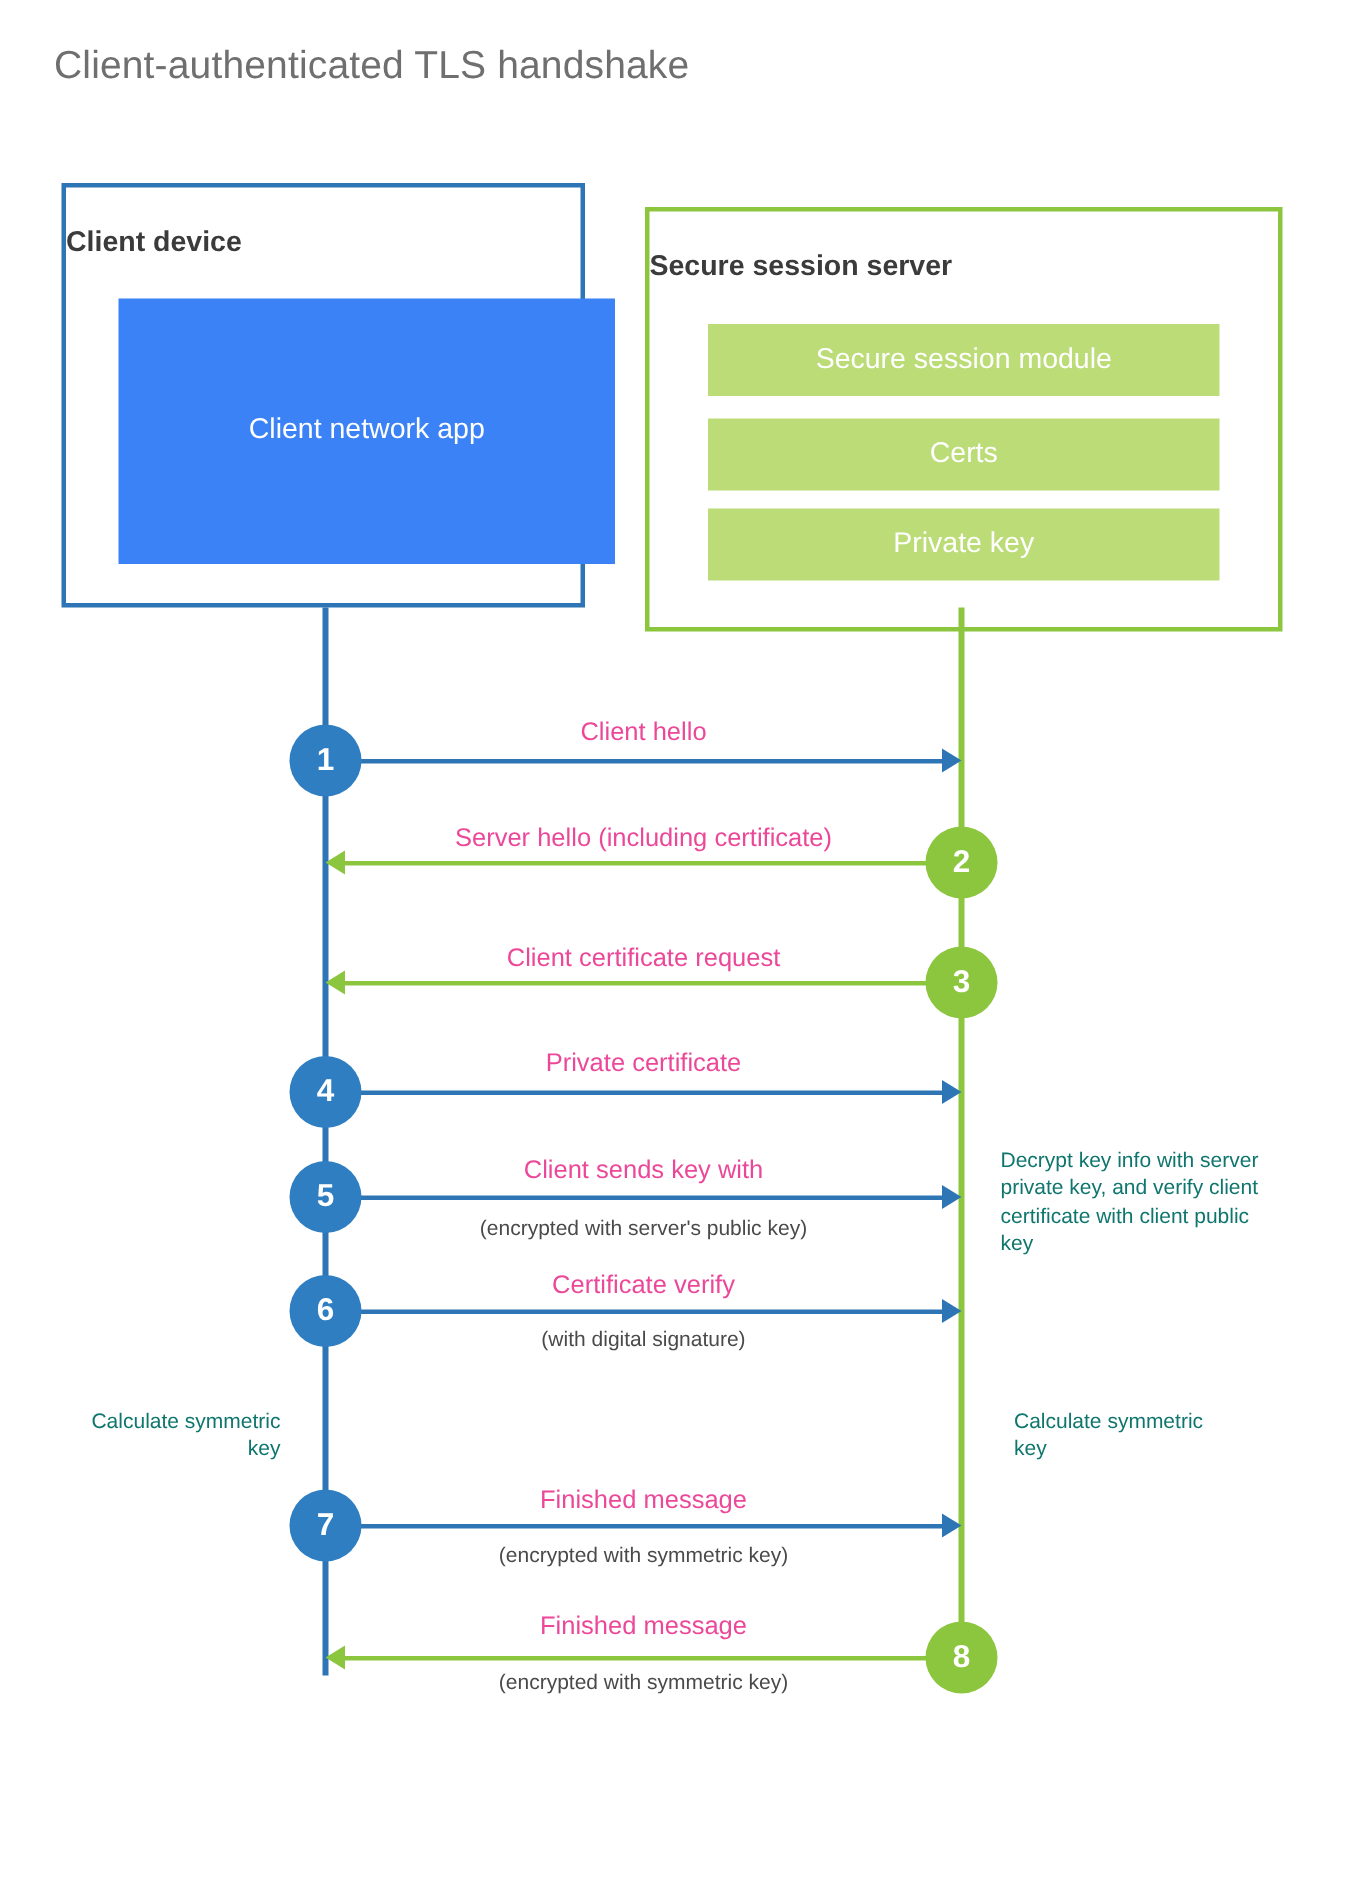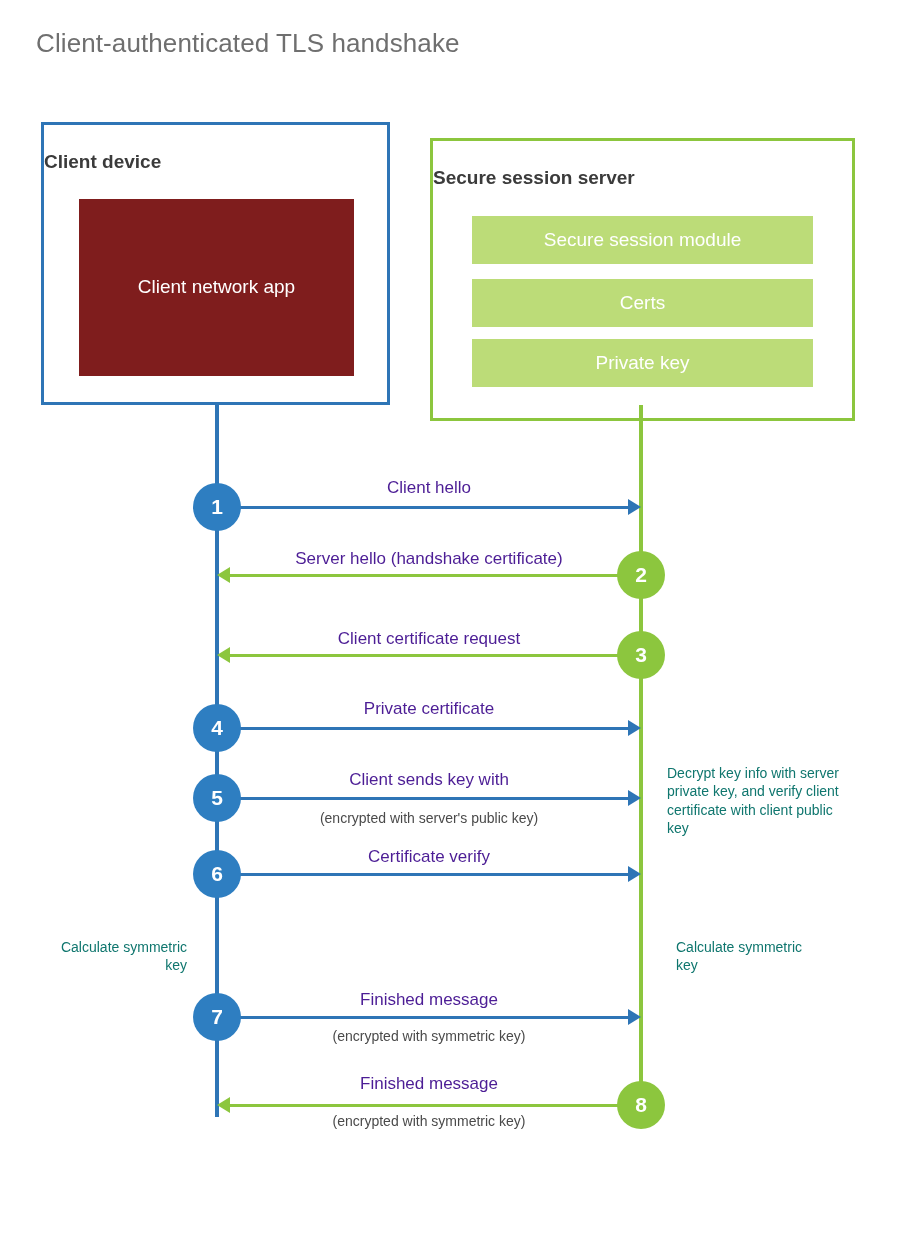--- a/index.html
+++ b/index.html
@@ -72,23 +72,23 @@
     justify-content: center;
     text-align: center;
     color: #ffffff;
     font-size: 19px;
     font-weight: 400;
     line-height: 1.28;
   }
   .inner-block.client-app {
     left: 35px;
     top: 74px;
-    width: 275px;
+    width: 331px;
     height: 177px;
-    background: #7f1d1d;
+    background: #3b82f6;
   }
   .server-block {
     left: 39px;
     width: 341px;
     height: 48px;
     background: #BCDC78;
   }
   .server-block.b1 { top: 75px; }
   .server-block.b2 { top: 138px; }
   .server-block.b3 { top: 198px; }
@@ -149,21 +149,21 @@
     font-weight: 700;
   }
   .step-circle.blue { background: #2E7EC1; }
   .step-circle.green { background: #8CC63E; }
 
   
   .msg-label {
     position: absolute;
     text-align: center;
     font-size: 17px;
-    color: #4c1d95;
+    color: #ec4899;
     white-space: nowrap;
   }
   .msg-sublabel {
     position: absolute;
     text-align: center;
     font-size: 14px;
     color: #4a4a4a;
     white-space: nowrap;
   }
 
@@ -197,21 +197,21 @@
   </div>
 
   <div class="lifeline client"></div>
   <div class="lifeline server"></div>
 
   <div class="msg-label" style="left:217px; top:478px; width:424px;">Client hello</div>
   <div class="msg-line blue" style="left:219px; top:506px; width:409px;"></div>
   <div class="arrow-head right" style="left:628px; top:499px;"></div>
   <div class="step-circle blue" style="left:193px; top:483px;">1</div>
 
-  <div class="msg-label" style="left:217px; top:549px; width:424px;">Server hello (handshake certificate)</div>
+  <div class="msg-label" style="left:217px; top:549px; width:424px;">Server hello (including certificate)</div>
   <div class="msg-line green" style="left:230px; top:574px; width:411px;"></div>
   <div class="arrow-head left" style="left:217px; top:567px;"></div>
   <div class="step-circle green" style="left:617px; top:551px;">2</div>
 
   <div class="msg-label" style="left:217px; top:629px; width:424px;">Client certificate request</div>
   <div class="msg-line green" style="left:230px; top:654px; width:411px;"></div>
   <div class="arrow-head left" style="left:217px; top:647px;"></div>
   <div class="step-circle green" style="left:617px; top:631px;">3</div>
 
   <div class="msg-label" style="left:217px; top:699px; width:424px;">Private certificate</div>
@@ -221,20 +221,21 @@
 
   <div class="msg-label" style="left:217px; top:770px; width:424px;">Client sends key with</div>
   <div class="msg-line blue" style="left:219px; top:797px; width:409px;"></div>
   <div class="arrow-head right" style="left:628px; top:790px;"></div>
   <div class="msg-sublabel" style="left:217px; top:810px; width:424px;">(encrypted with server's public key)</div>
   <div class="step-circle blue" style="left:193px; top:774px;">5</div>
 
   <div class="msg-label" style="left:217px; top:847px; width:424px;">Certificate verify</div>
   <div class="msg-line blue" style="left:219px; top:873px; width:409px;"></div>
   <div class="arrow-head right" style="left:628px; top:866px;"></div>
+  <div class="msg-sublabel" style="left:217px; top:884px; width:424px;">(with digital signature)</div>
   <div class="step-circle blue" style="left:193px; top:850px;">6</div>
 
   <div class="msg-label" style="left:217px; top:990px; width:424px;">Finished message</div>
   <div class="msg-line blue" style="left:219px; top:1016px; width:409px;"></div>
   <div class="arrow-head right" style="left:628px; top:1009px;"></div>
   <div class="msg-sublabel" style="left:217px; top:1028px; width:424px;">(encrypted with symmetric key)</div>
   <div class="step-circle blue" style="left:193px; top:993px;">7</div>
 
   <div class="msg-label" style="left:217px; top:1074px; width:424px;">Finished message</div>
   <div class="msg-line green" style="left:230px; top:1104px; width:411px;"></div>

